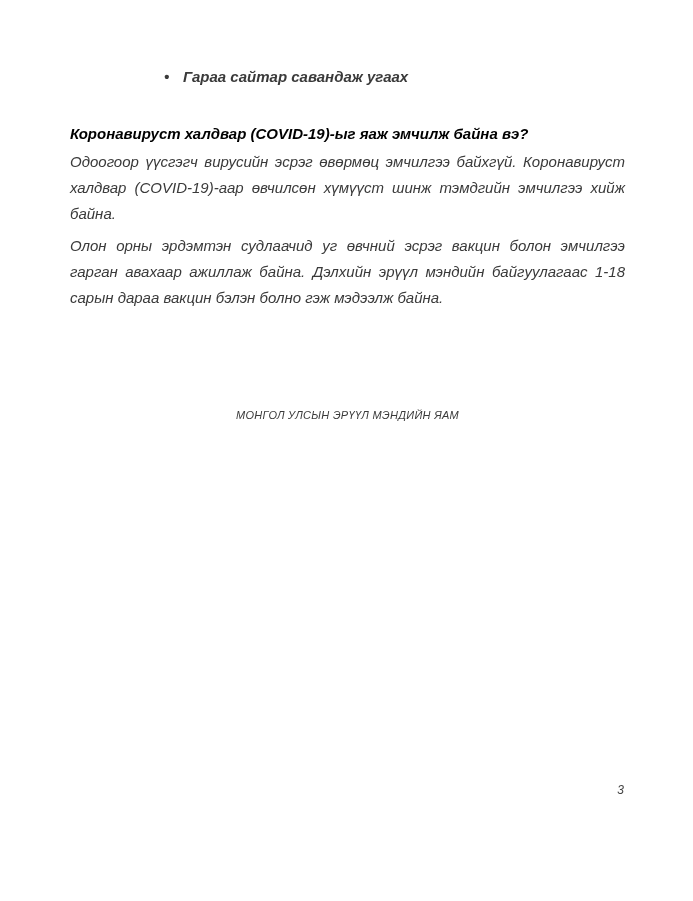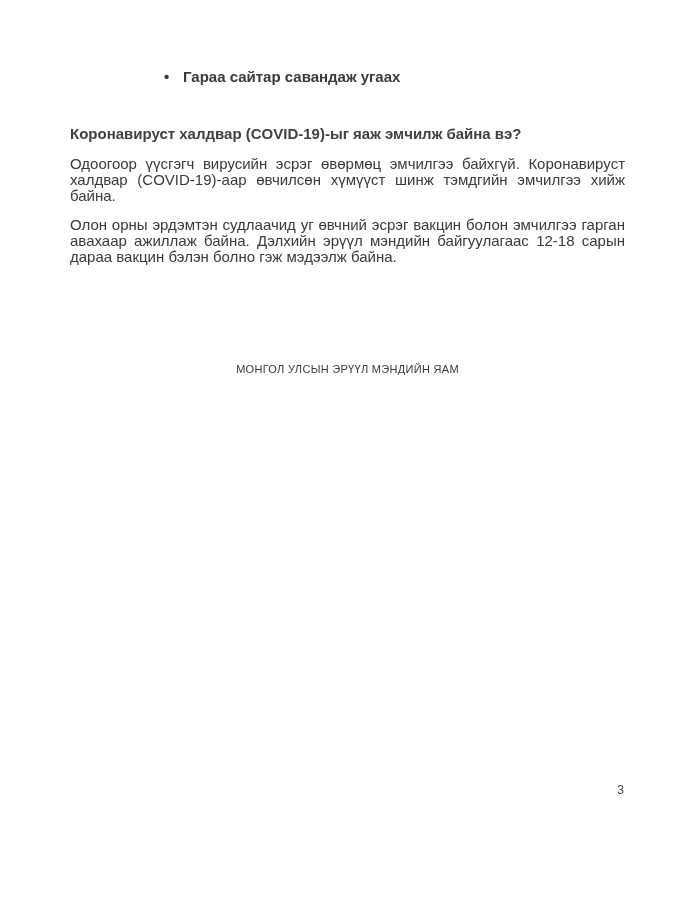--- a/index.html
+++ b/index.html
@@ -5,20 +5,21 @@
   * { margin: 0; padding: 0; box-sizing: border-box; }
   html, body { background: #ffffff; }
   .page {
     position: relative;
     width: 693px;
     height: 837px;
     background: #ffffff;
     font-family: "Liberation Sans", sans-serif;
     color: #3a3a3a;
     overflow: hidden;
+    font-style: italic;
   }
   .content {
     padding: 66px 68px 0 70px;
   }
   ul.bullet-list {
     list-style: none;
     margin-left: 90px;
     font-size: 15px;
     line-height: 22px;
     font-weight: bold;
@@ -35,23 +36,23 @@
     left: 4px;
     top: 0;
   }
   h2.section-heading {
     margin-top: 37px;
     font-size: 15px;
     line-height: 18px;
     font-weight: bold;
   }
   p.body-paragraph {
-    margin-top: 13px;
+    margin-top: 6px;
     font-size: 15px;
-    line-height: 16px;
+    line-height: 26px;
     text-align: justify;
   }
   .ministry-line {
     margin-top: 95px;
     text-align: center;
     font-size: 11px;
     line-height: 18px;
     letter-spacing: 0.3px;
   }
   .page-number {
@@ -65,24 +66,24 @@
 </head>
 <body>
 
 <div class="page">
   <div class="content">
 
     <ul class="bullet-list">
       <li>Гараа сайтар савандаж угаах</li>
     </ul>
 
-    <h2 class="section-heading" style="color: #404040;">Коронавируст халдвар (COVID-19)-ыг яаж эмчилж байна вэ?</h2>
+    <h2 class="section-heading" style="color: #000000;">Коронавируст халдвар (COVID-19)-ыг яаж эмчилж байна вэ?</h2>
 
     <p class="body-paragraph">Одоогоор үүсгэгч вирусийн эсрэг өвөрмөц эмчилгээ байхгүй. Коронавируст халдвар (COVID-19)-аар өвчилсөн хүмүүст шинж тэмдгийн эмчилгээ хийж байна.</p>
 
-    <p class="body-paragraph">Олон орны эрдэмтэн судлаачид уг өвчний эсрэг вакцин болон эмчилгээ гарган авахаар ажиллаж байна. Дэлхийн эрүүл мэндийн байгуулагаас 12-18 сарын дараа вакцин бэлэн болно гэж мэдээлж байна.</p>
+    <p class="body-paragraph">Олон орны эрдэмтэн судлаачид уг өвчний эсрэг вакцин болон эмчилгээ гарган авахаар ажиллаж байна. Дэлхийн эрүүл мэндийн байгуулагаас 1-18 сарын дараа вакцин бэлэн болно гэж мэдээлж байна.</p>
 
     <div class="ministry-line">МОНГОЛ УЛСЫН ЭРҮҮЛ МЭНДИЙН ЯАМ</div>
 
   </div>
 
   <div class="page-number">3</div>
 </div>
 
 </body></html>

